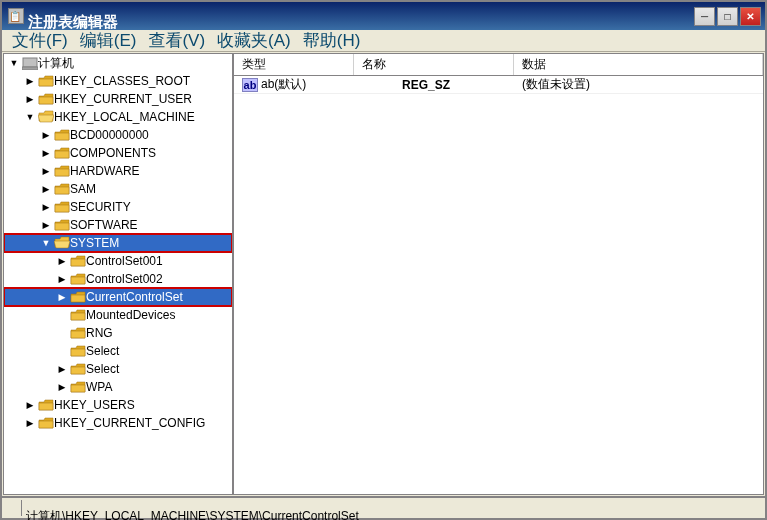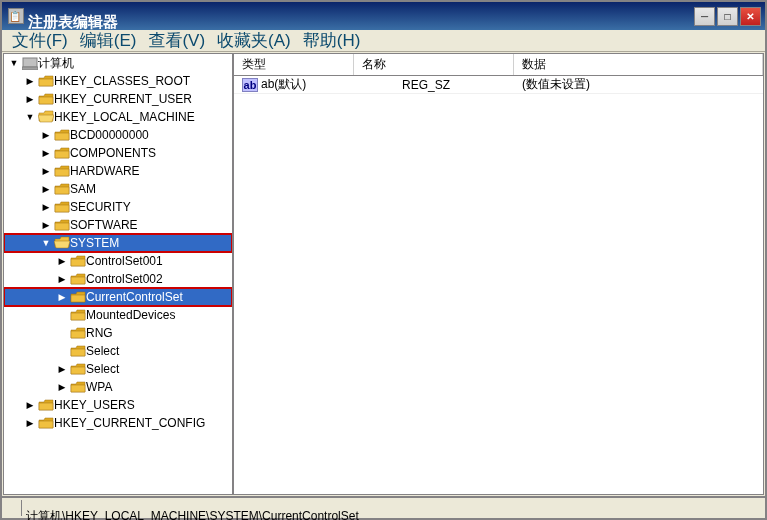--- a/index.html
+++ b/index.html
@@ -186,21 +186,21 @@
     }
 
     .data-cell {
       padding: 0 8px;
       font-size: 12px;
       white-space: nowrap;
       overflow: hidden;
     }
 
     .data-name-cell { width: 160px; display: flex; align-items: center; gap: 3px; }
-    .data-type-cell { width: 120px; }
+    .data-type-cell { width: 120px; font-weight: bold; }
     .data-value-cell { flex: 1; }
 
     .ab-icon {
       width: 16px;
       height: 14px;
       background: #c0c0ff;
       border: 1px solid #8080c0;
       display: flex;
       align-items: center;
       justify-content: center;

